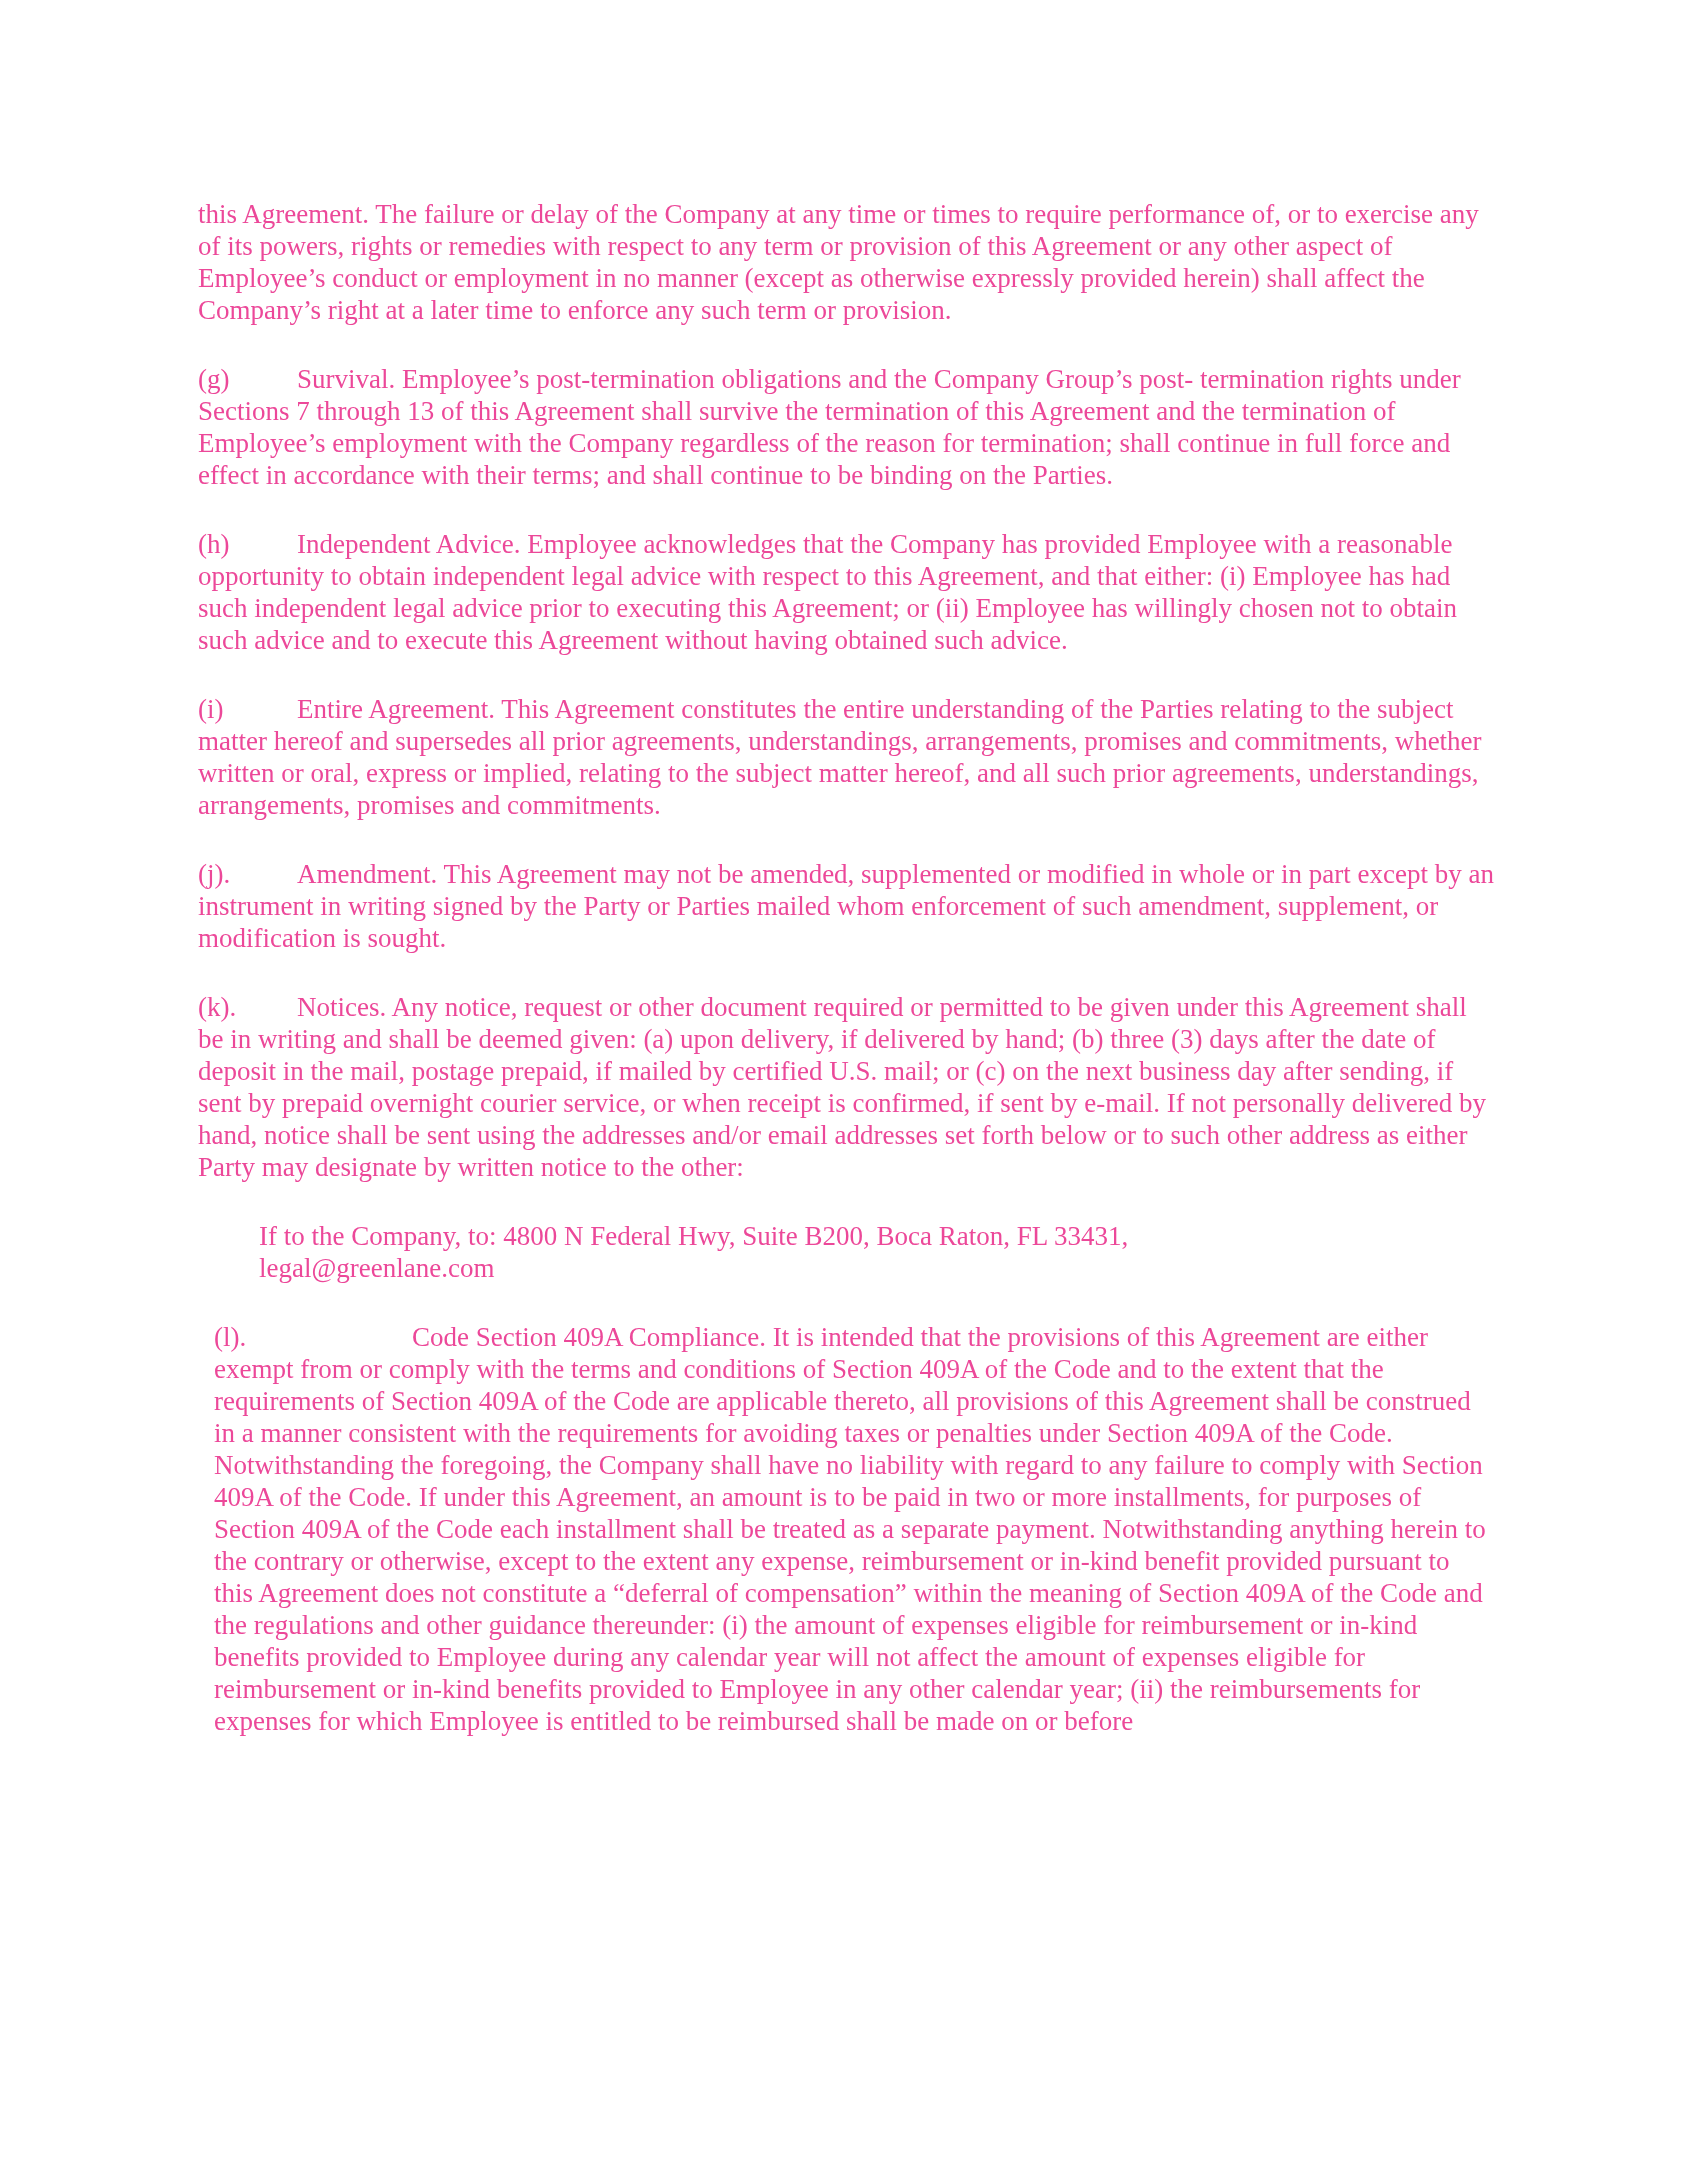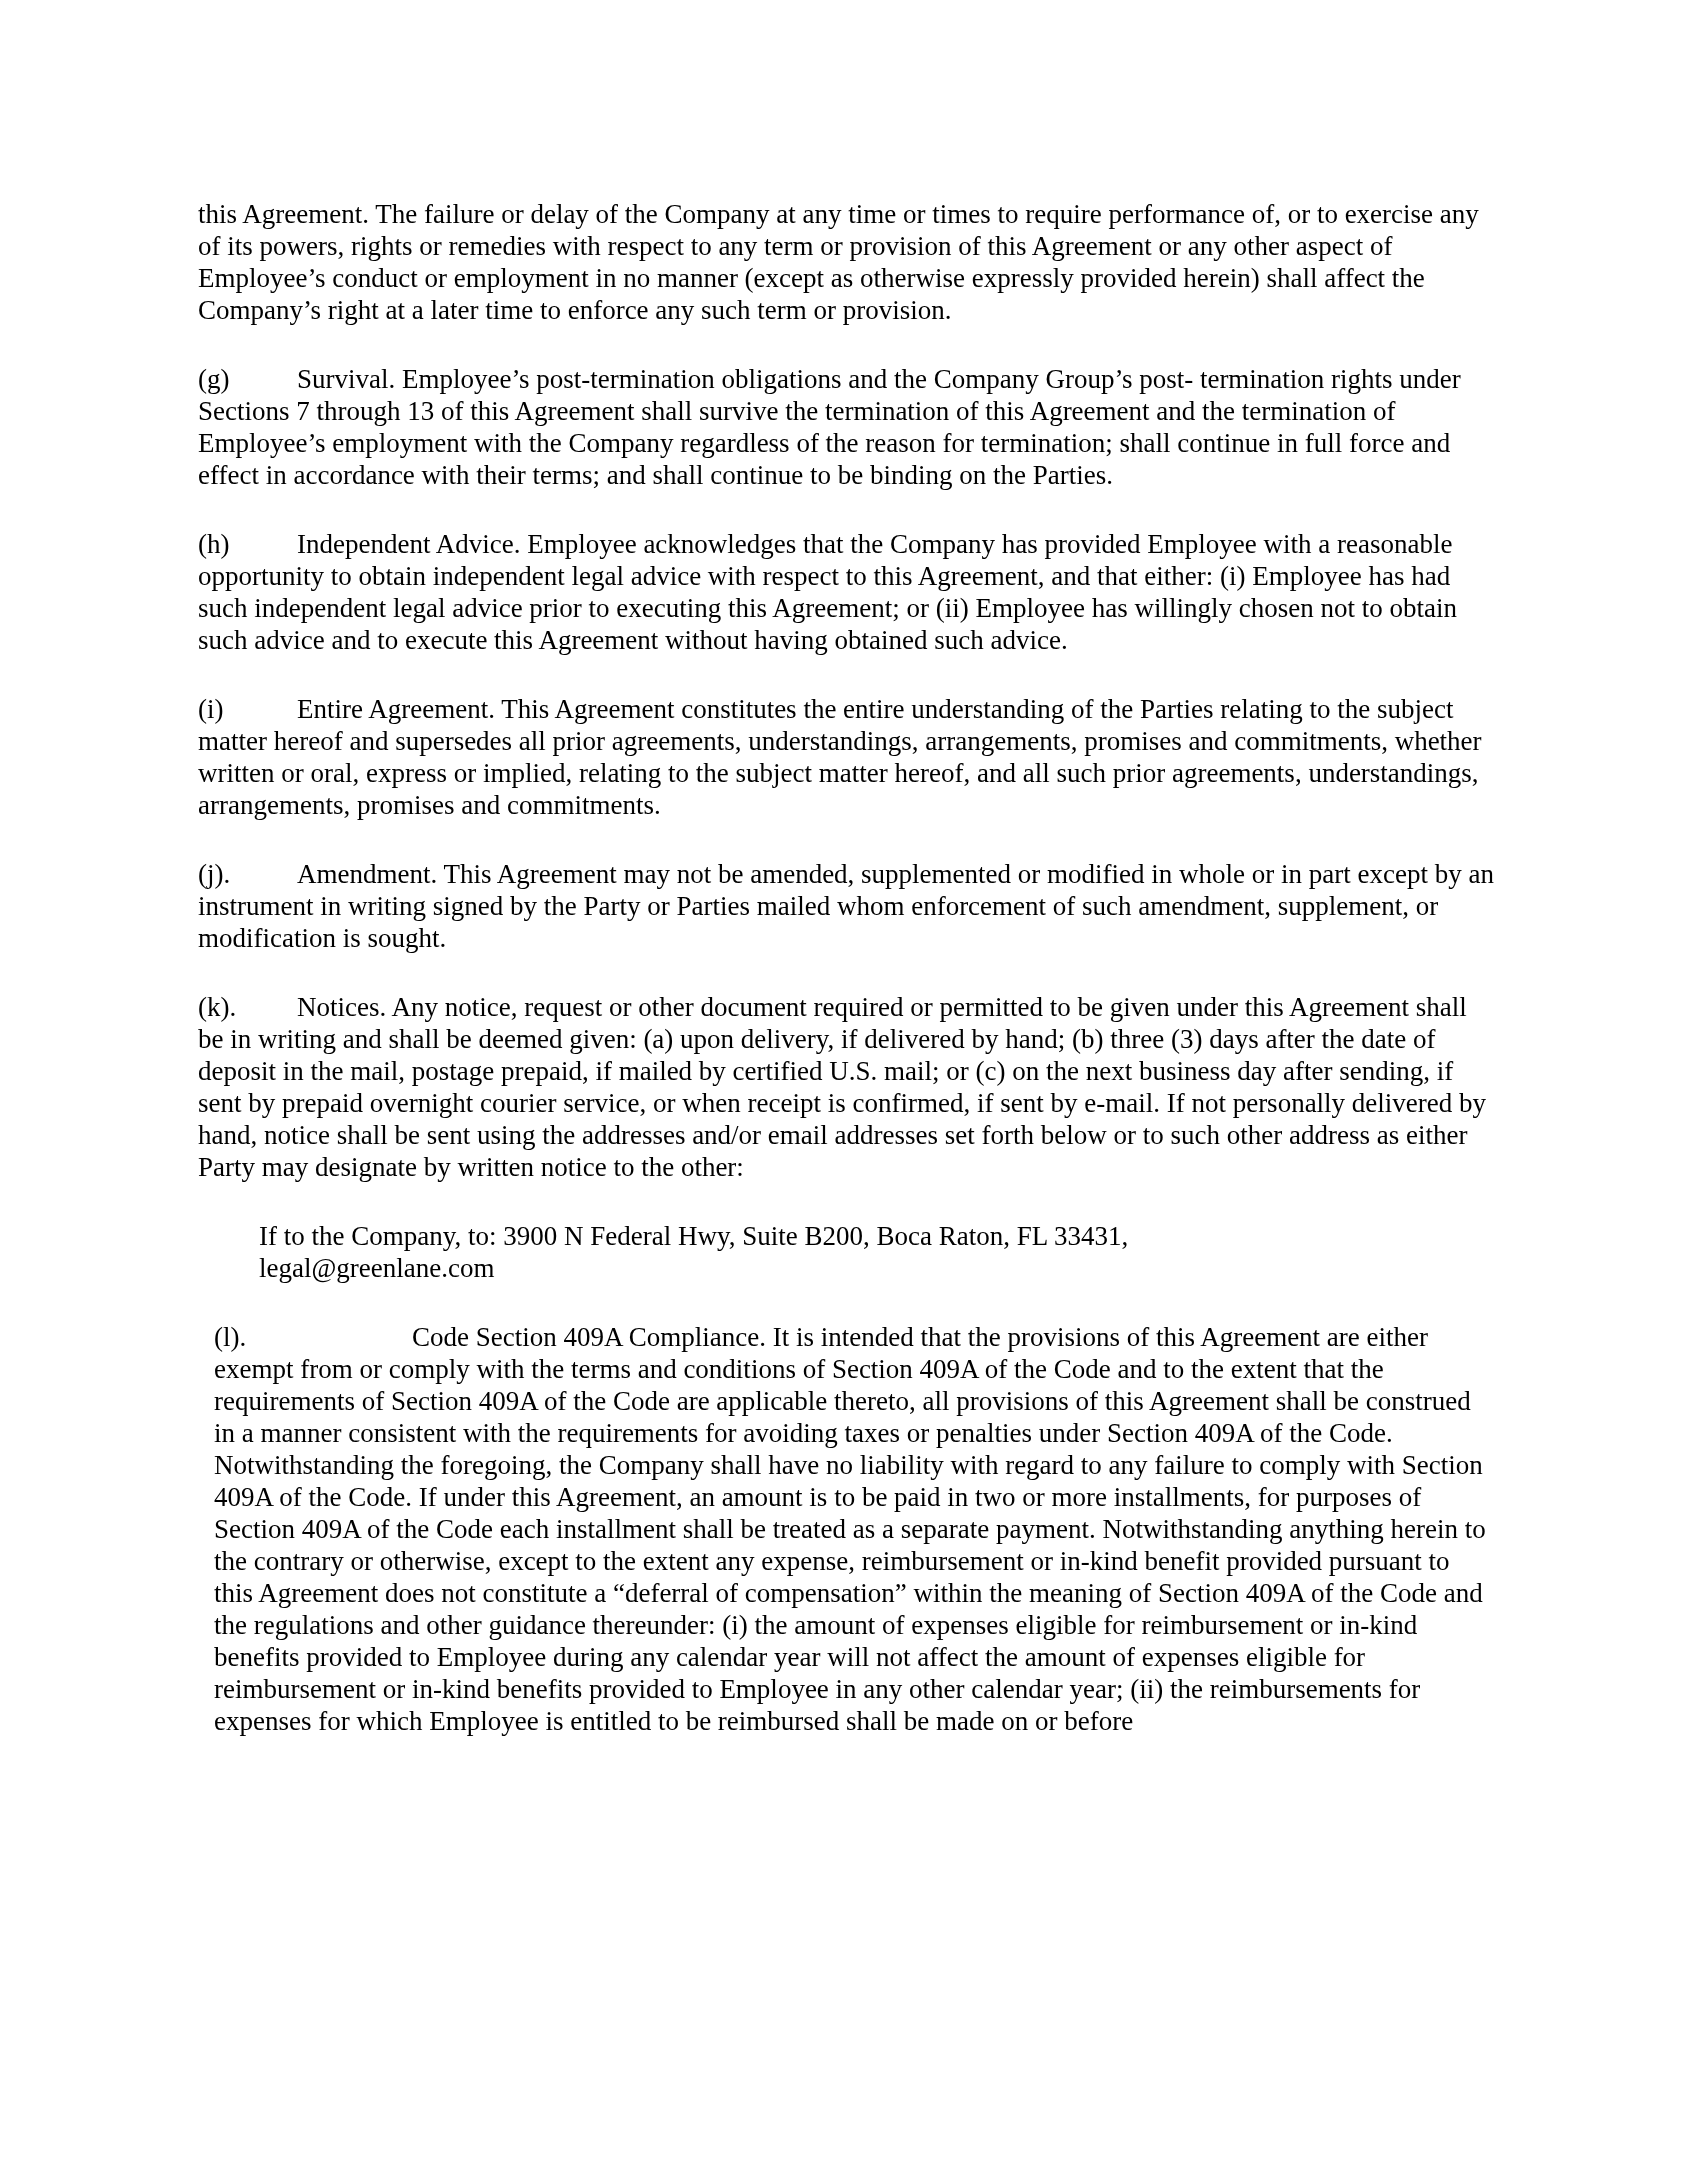--- a/index.html
+++ b/index.html
@@ -16,21 +16,21 @@
     box-sizing: border-box;
     padding: 198px 192px 0 198px;
     font-family: "Liberation Serif", "DejaVu Serif", serif;
     overflow: hidden;
   }
   .para {
     margin: 0 0 37px 0;
     font-size: 27px;
     line-height: 32px;
     text-align: left;
-    color: #000000;
+    color: #ec4899;
   }
   .tab-label {
     display: inline-block;
     width: 99px;
   }
   .tab-label.wide {
     width: 198px;
   }
   .notice {
     padding-left: 61px;
@@ -54,19 +54,19 @@
 
   <p class="para"><span class="tab-label">(h)</span><span>Independent Advice. Employee acknowledges that the Company has provided Employee with a reasonable opportunity to obtain independent legal advice with respect to this Agreement, and that either: (i) Employee has had such independent legal advice prior to executing this Agreement; or (ii) Employee has willingly chosen not to obtain such advice and to execute this Agreement without having obtained such advice.</span></p>
 
   <p class="para"><span class="tab-label">(i)</span><span>Entire Agreement. This Agreement constitutes the entire understanding of the Parties relating to the subject matter hereof and supersedes all prior agreements, understandings, arrangements, promises and commitments, whether written or oral, express or implied, relating to the subject matter hereof, and all such prior agreements, understandings, arrangements, promises and commitments.</span></p>
 
   <p class="para"><span class="tab-label">(j).</span><span>Amendment. This Agreement may not be amended, supplemented or modified in whole or in part except by an instrument in writing signed by the Party or Parties mailed whom enforcement of such amendment, supplement, or modification is sought.</span></p>
 
   <p class="para"><span class="tab-label">(k).</span><span>Notices. Any notice, request or other document required or permitted to be given under this Agreement shall be in writing and shall be deemed given: (a) upon delivery, if delivered by hand; (b) three (3) days after the date of deposit in the mail, postage prepaid, if mailed by certified U.S. mail; or (c) on the next business day after sending, if sent by prepaid overnight courier service, or when receipt is confirmed, if sent by e-mail. If not personally delivered by hand, notice shall be sent using the addresses and/or email addresses set forth below or to such other address as either Party may designate by written notice to the other:</span></p>
 
 
-  <p class="para notice"><span class="prewrap">If to the Company, to: 3900 N Federal Hwy, Suite B200, Boca Raton, FL 33431,
+  <p class="para notice"><span class="prewrap">If to the Company, to: 4800 N Federal Hwy, Suite B200, Boca Raton, FL 33431,
 legal@greenlane.com</span></p>
 
   <p class="para final"><span class="tab-label wide">(l).</span><span>Code Section 409A Compliance. It is intended that the provisions of this Agreement are either exempt from or comply with the terms and conditions of Section 409A of the Code and to the extent that the requirements of Section 409A of the Code are applicable thereto, all provisions of this Agreement shall be construed in a manner consistent with the requirements for avoiding taxes or penalties under Section 409A of the Code. Notwithstanding the foregoing, the Company shall have no liability with regard to any failure to comply with Section 409A of the Code. If under this Agreement, an amount is to be paid in two or more installments, for purposes of Section 409A of the Code each installment shall be treated as a separate payment. Notwithstanding anything herein to the contrary or otherwise, except to the extent any expense, reimbursement or in-kind benefit provided pursuant to this Agreement does not constitute a “deferral of compensation” within the meaning of Section 409A of the Code and the regulations and other guidance thereunder: (i) the amount of expenses eligible for reimbursement or in-kind benefits provided to Employee during any calendar year will not affect the amount of expenses eligible for reimbursement or in-kind benefits provided to Employee in any other calendar year; (ii) the reimbursements for expenses for which Employee is entitled to be reimbursed shall be made on or before</span></p>
 
 </div>
 
 
 </body></html>

